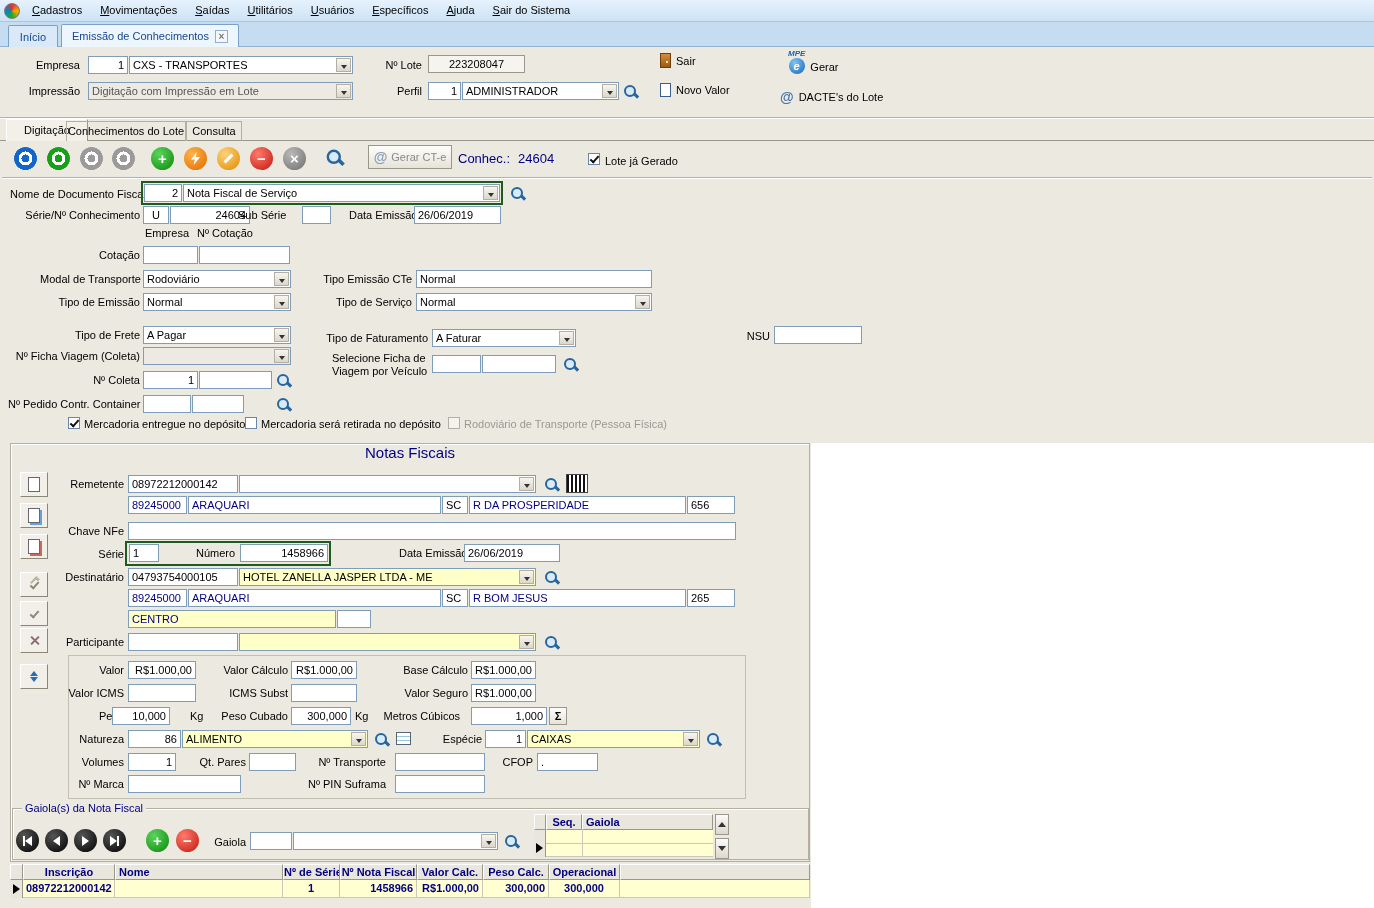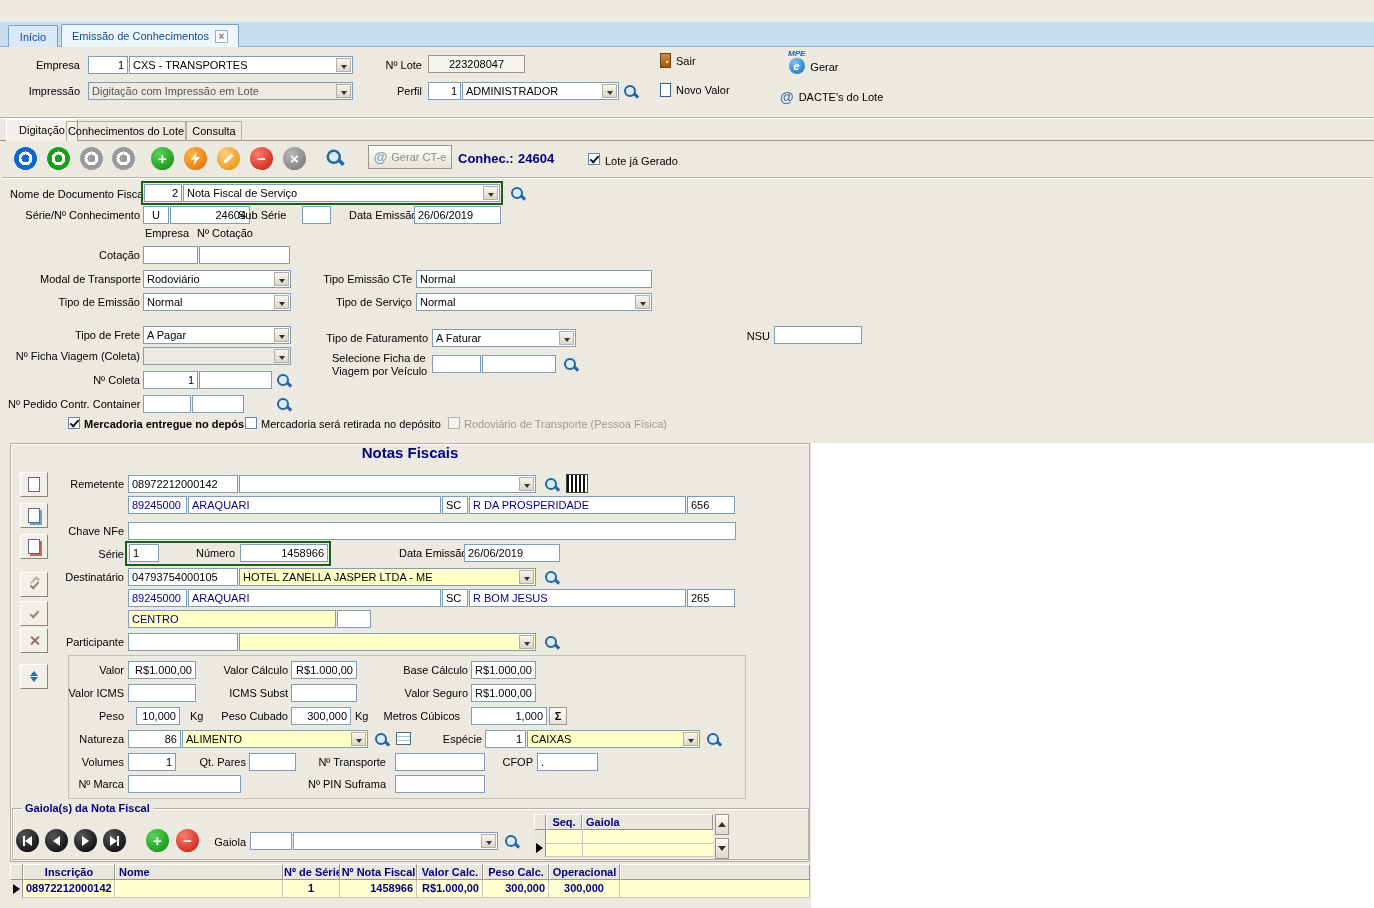--- a/index.html
+++ b/index.html
@@ -15,21 +15,21 @@
 .tabbar{position:absolute;left:0;top:22px;width:1374px;height:25px;background:#c6dcf0;border-bottom:1px solid #8fb0cf}
 .tab{position:absolute;border:1px solid #7aa2c8;border-bottom:none;border-radius:2px 2px 0 0;color:#15488f;display:flex;align-items:center;justify-content:center;gap:6px}
 .tab.inactive{background:#d9e9f8}
 .tab.active{background:#edf5fd}
 .closebox{width:13px;height:13px;border:1px solid #8fb0cf;background:#f4f8fc;color:#777;font-size:10px;line-height:11px;text-align:center;font-weight:bold}
 
 .f{position:absolute;background:#fff;border:1px solid #7f9db9;height:18px;line-height:16px;padding:0 3px;overflow:hidden;white-space:nowrap}
 .fy{background:#ffffc8}
 .fg{background:#eceae2;color:#555}
 .ra{text-align:right}.ce{text-align:center}
-.nv{color:#000080}.b{font-weight:bold}
+.nv{color:#000080}.b{font-weight:normal}
 .lbl{position:absolute;line-height:13px;white-space:nowrap}
 .r{text-align:right}
 .dis{color:#9a9a92}
 .arrow{position:absolute;right:1px;top:1px;bottom:1px;width:15px;background:linear-gradient(#f7f5ef,#dbd7cb);border:1px solid #b3afa3;display:flex;align-items:flex-start;justify-content:center}
 .arrow i{display:block;width:0;height:0;border:3px solid transparent;border-top:4px solid #333;margin-top:6px}
 .mag{position:absolute;width:16px;height:16px;cursor:pointer}
 .mag::before{content:"";position:absolute;left:1px;top:1px;width:8px;height:8px;border:2px solid #26659e;border-radius:50%;background:#d9ebfa}
 .mag::after{content:"";position:absolute;left:10px;top:10px;width:6px;height:3px;background:#26659e;transform:rotate(45deg)}
 
 .don{position:absolute;width:23px;height:23px;border-radius:50%}
@@ -78,20 +78,31 @@
 .door::after{content:"";position:absolute;right:2px;top:7px;width:2px;height:2px;background:#ffe9a0}
 .hline{position:absolute;height:1px;background:#b5b1a5}
 .hline2{position:absolute;height:1px;background:#fff}
 .sigma{position:absolute;width:18px;height:18px;background:linear-gradient(#fdfdfb,#e6e3d8);border:1px solid #9a968a;text-align:center;line-height:16px;font-weight:bold;cursor:pointer}
 </style>
 </head>
 <body>
 
 <div id="screen">
 
+  <div class="menubar">
+    <span class="appicon"></span>
+    <span class="menu-item">Cadastros</span>
+    <span class="menu-item">Movimentações</span>
+    <span class="menu-item">Saídas</span>
+    <span class="menu-item">Utilitários</span>
+    <span class="menu-item">Usuários</span>
+    <span class="menu-item">Específicos</span>
+    <span class="menu-item">Ajuda</span>
+    <span class="menu-item">Sair do Sistema</span>
+  </div>
 
   <div class="tabbar">
     <div class="tab inactive" style="left:8px;top:3px;width:50px;height:22px">
         <span>Início</span>
       </div>
     <div class="tab active" style="left:61px;top:2px;width:178px;height:23px">
       <span>Emissão de Conhecimentos</span>
       <span class="closebox"><span>×</span></span>
     </div>
   </div>
@@ -141,21 +152,21 @@
   </div>
   <div class="flatbtn" style="left:780px;top:90px">
     <span class="atico">@</span>
     <span>DACTE's do Lote</span>
   </div>
 
   <div class="hline" style="left:0;top:117px;width:1374px"></div>
   <div class="hline2" style="left:0;top:118px;width:1374px"></div>
 
   <div class="abs" style="left:0;top:119px;width:1374px;height:22px;border-bottom:1px solid #9a968a">
-    <div class="abs" style="left:6px;top:0;width:72px;height:22px;background:#f2f0e9;border:1px solid #9a968a;border-bottom:none;border-top-color:#fff;border-left-color:#fff;text-align:center;line-height:20px"><span>Digitação</span></div>
+    <div class="abs" style="left:6px;top:0;width:82px;height:22px;background:#f2f0e9;border:1px solid #9a968a;border-bottom:none;border-top-color:#fff;border-left-color:#fff;text-align:center;line-height:20px"><span>Digitação</span></div>
     <div class="abs" style="left:66px;top:2px;width:120px;height:20px;border:1px solid #b3afa3;border-bottom:none;text-align:center;line-height:18px"><span>Conhecimentos do Lote</span></div>
     <div class="abs" style="left:186px;top:2px;width:56px;height:20px;border:1px solid #b3afa3;border-bottom:none;text-align:center;line-height:18px"><span>Consulta</span></div>
   </div>
 
   <div class="don blue" style="left:14px;top:147px"></div>
   <div class="don green" style="left:47px;top:147px"></div>
   <div class="don gray" style="left:80px;top:147px"></div>
   <div class="don gray" style="left:112px;top:147px"></div>
   <div class="cbtn green" style="left:151px;top:147px">
       <span>+</span>
@@ -376,21 +387,21 @@
   <div class="f ra" style="left:471px;top:661px;width:65px">R$1.000,00</div>
 
   <div class="lbl r" style="left:64px;top:687px;width:60px">Valor ICMS</div>
   <div class="f ra" style="left:128px;top:684px;width:68px"></div>
   <div class="lbl r" style="left:228px;top:687px;width:60px">ICMS Subst</div>
   <div class="f ra" style="left:291px;top:684px;width:66px"></div>
   <div class="lbl r" style="left:398px;top:687px;width:70px">Valor Seguro</div>
   <div class="f ra" style="left:471px;top:684px;width:65px">R$1.000,00</div>
 
   <div class="lbl r" style="left:78px;top:710px;width:46px">Peso</div>
-  <div class="f ra" style="left:136px;top:707px;width:44px">10,000</div>
+  <div class="f ra" style="left:112px;top:707px;width:58px">10,000</div>
   <div class="lbl" style="left:190px;top:710px">Kg</div>
   <div class="lbl r" style="left:218px;top:710px;width:70px">Peso Cubado</div>
   <div class="f ra" style="left:291px;top:707px;width:60px">300,000</div>
   <div class="lbl" style="left:355px;top:710px">Kg</div>
   <div class="lbl r" style="left:380px;top:710px;width:80px">Metros Cúbicos</div>
   <div class="f ra" style="left:471px;top:707px;width:76px">1,000</div>
   <div class="sigma" style="left:549px;top:707px"><span>Σ</span></div>
 
   <div class="lbl r" style="left:74px;top:733px;width:50px">Natureza</div>
   <div class="f ra" style="left:128px;top:730px;width:53px">86</div>

